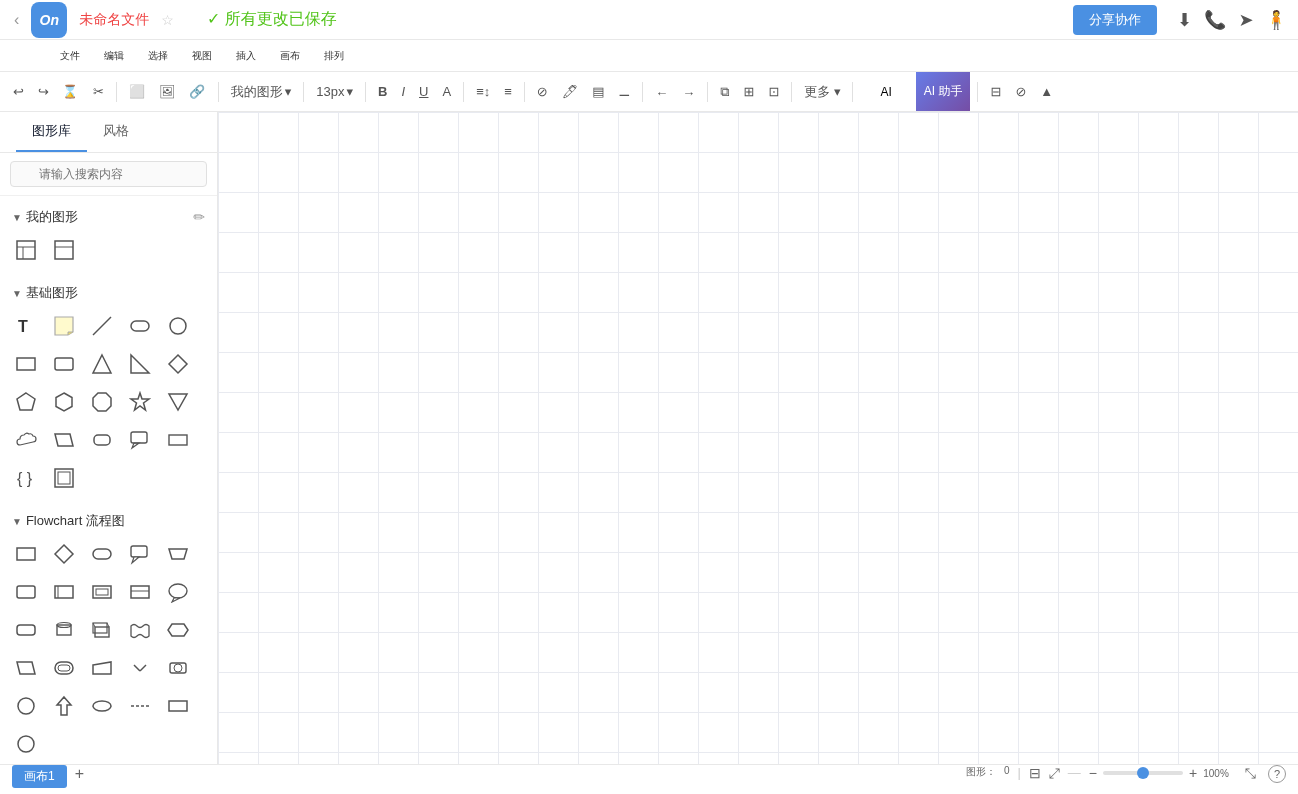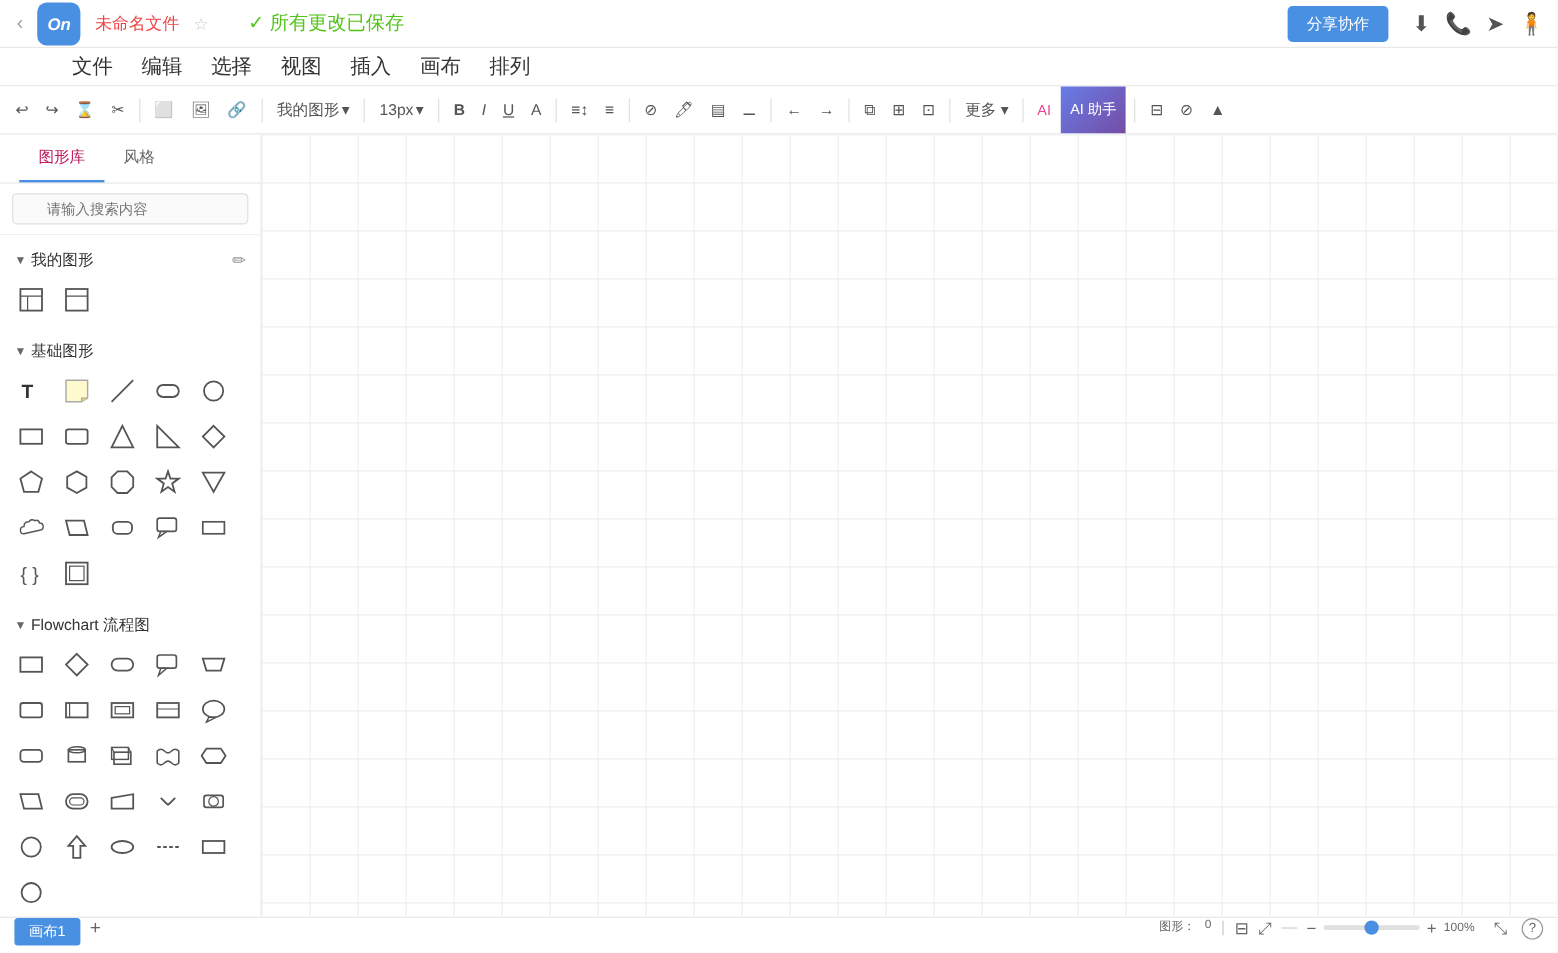--- a/index.html
+++ b/index.html
@@ -37,21 +37,21 @@
     
     #menu-bar {
       height: 32px;
       background: #fff;
       display: flex;
       align-items: center;
       padding: 0 60px;
       border-bottom: 1px solid #e8e8e8;
       gap: 24px;
     }
-    #menu-bar span { font-size: 17px; color: #333; cursor: pointer; padding: 4px 0; }
+    #menu-bar span { font-size: 10px; color: #333; cursor: pointer; padding: 4px 0; }
 
     
     #format-bar {
       height: 40px;
       background: #fff;
       display: flex;
       align-items: center;
       padding: 0 8px;
       border-bottom: 1px solid #e8e8e8;
       gap: 4px;
@@ -95,21 +95,21 @@
       border-bottom: 1px solid #e8e8e8;
       padding: 0 16px;
     }
     .panel-tab {
       padding: 10px 16px;
       font-size: 13px;
       cursor: pointer;
       color: #666;
       border-bottom: 2px solid transparent;
     }
-    .panel-tab.active { color: #be185d; border-bottom-color: #4a90e2; font-family: Liberation Serif, serif; }
+    .panel-tab.active { color: #0f172a; border-bottom-color: #4a90e2; font-family: Liberation Serif, serif; }
 
     #search-box {
       padding: 8px 10px;
       border-bottom: 1px solid #f0f0f0;
     }
     #search-input {
       width: 100%;
       padding: 5px 8px 5px 28px;
       border: 1px solid #e0e0e0;
       border-radius: 4px;
@@ -296,21 +296,21 @@
   <div class="fmt-sep"></div>
   <button class="fmt-btn">←</button>
   <button class="fmt-btn">→</button>
   <div class="fmt-sep"></div>
   <button class="fmt-btn">⧉</button>
   <button class="fmt-btn">⊞</button>
   <button class="fmt-btn">⊡</button>
   <div class="fmt-sep"></div>
   <button class="fmt-btn">更多 ▾</button>
   <div class="fmt-sep"></div>
-  <span style="font-size:12px;color:#ec4899;margin:0 4px;">AI</span>
+  <span style="font-size:12px;color:#000000;margin:0 20px;">AI</span>
   <button class="fmt-ai-btn">AI 助手</button>
   <div class="fmt-sep"></div>
   <button class="fmt-btn">⊟</button>
   <button class="fmt-btn">⊘</button>
   <button class="fmt-btn">▲</button>
 </div>
 
 <div id="main">
 
   <div id="left-panel">

